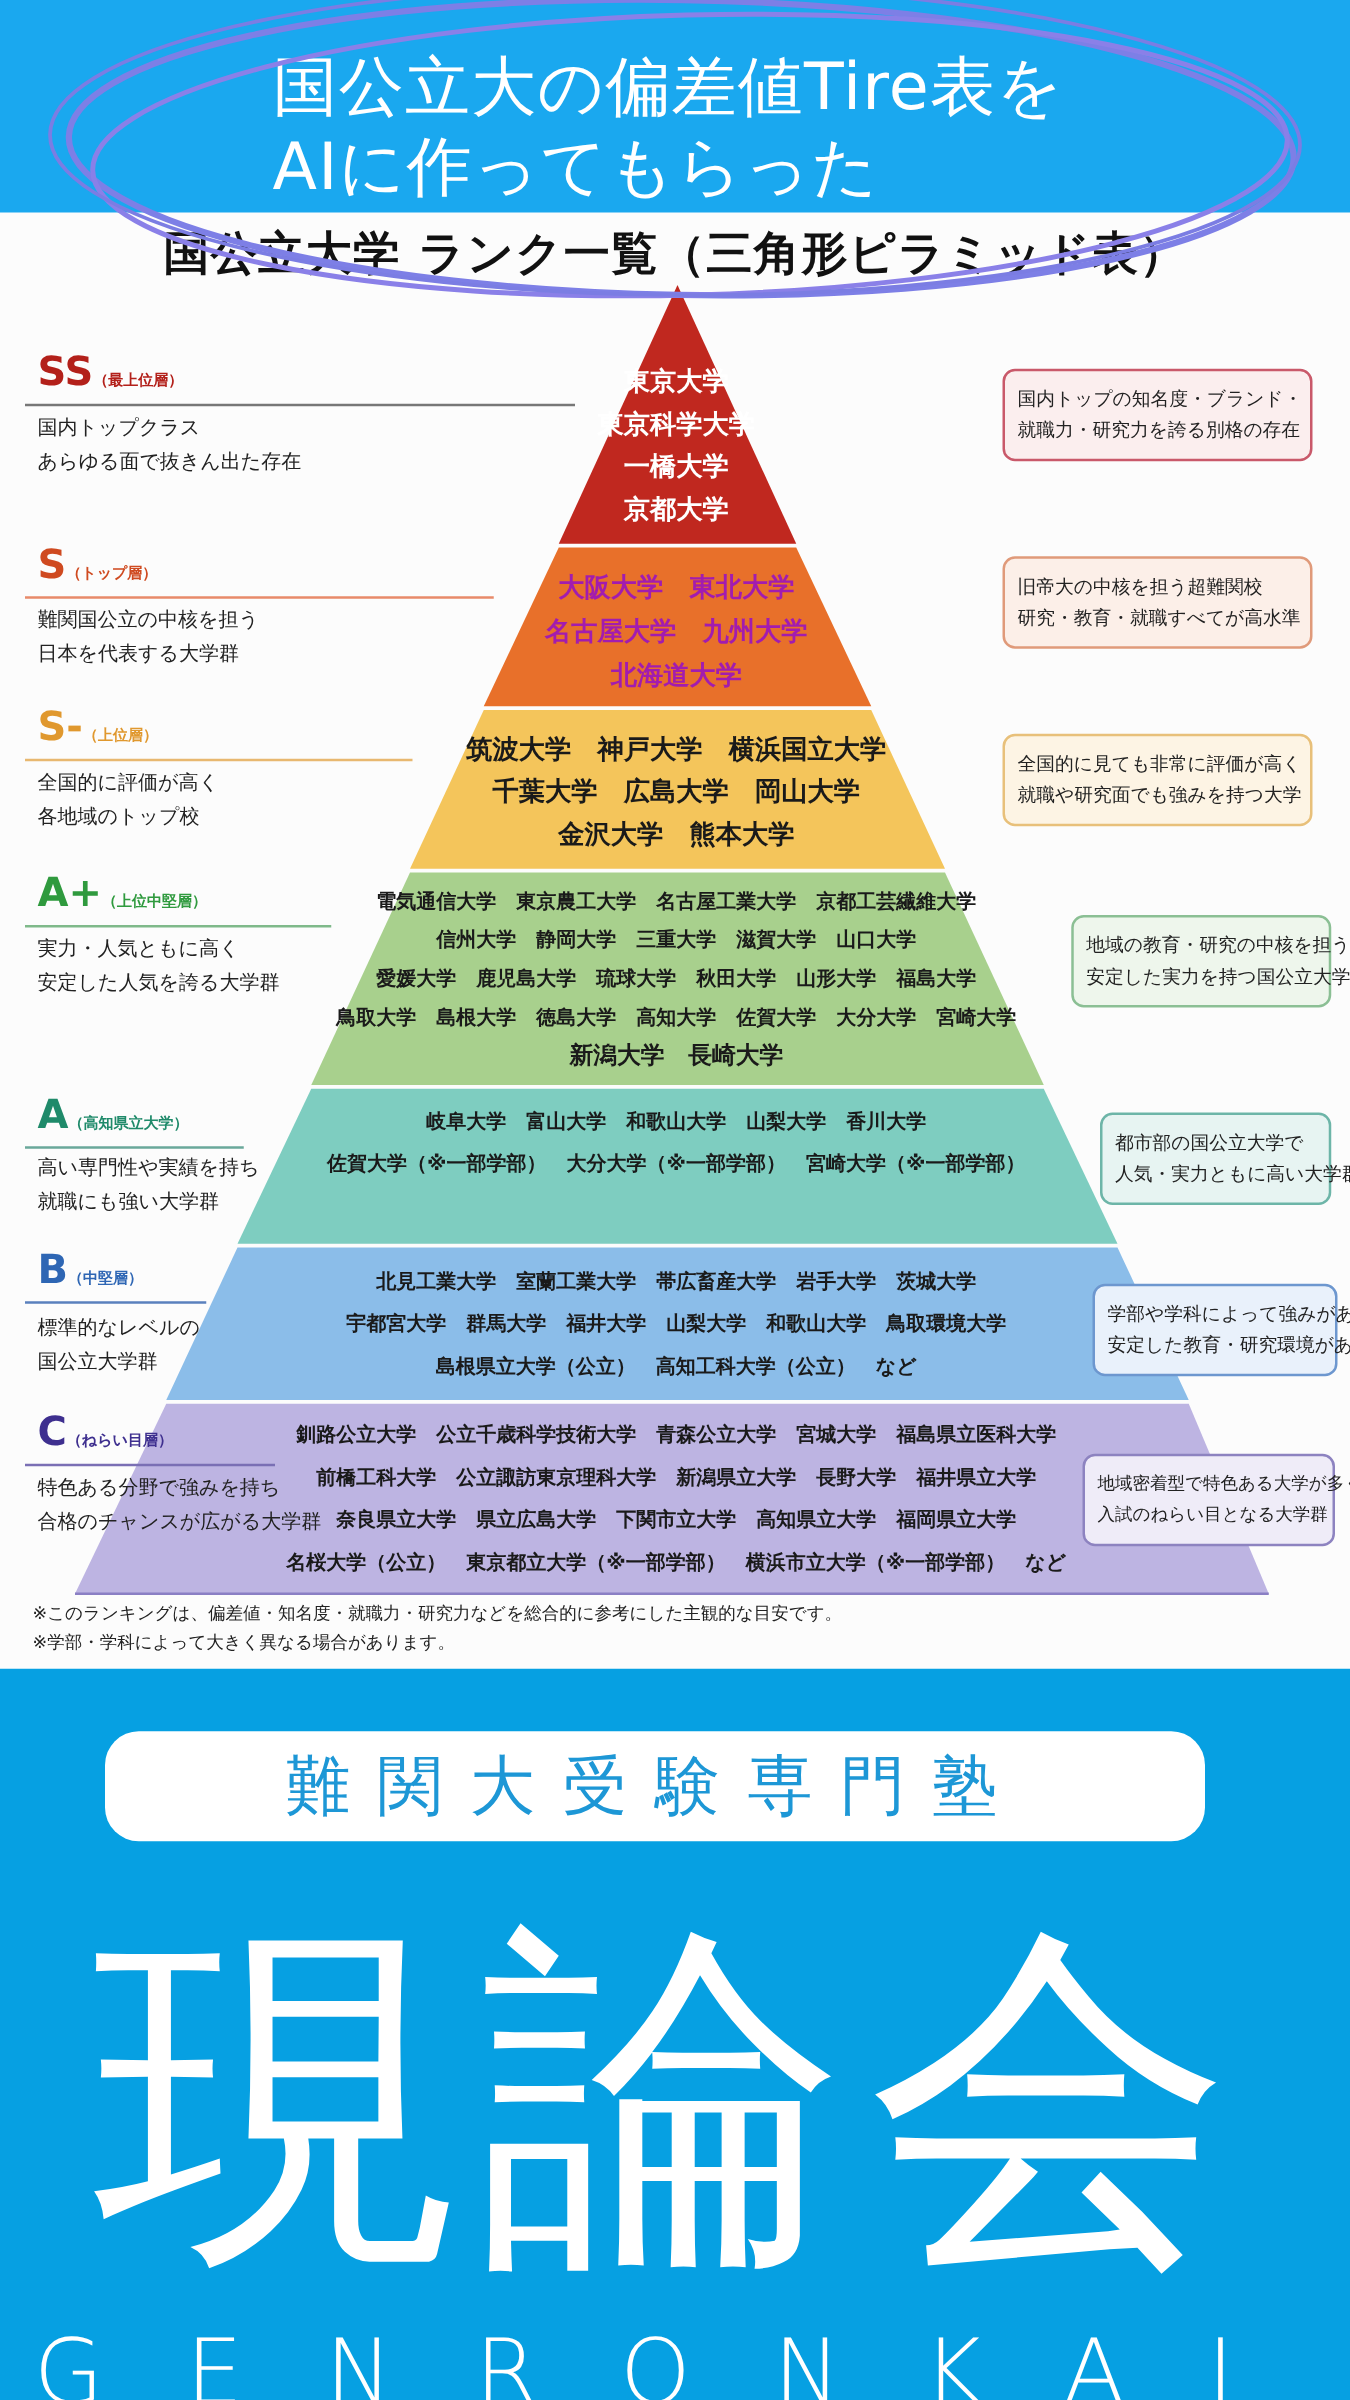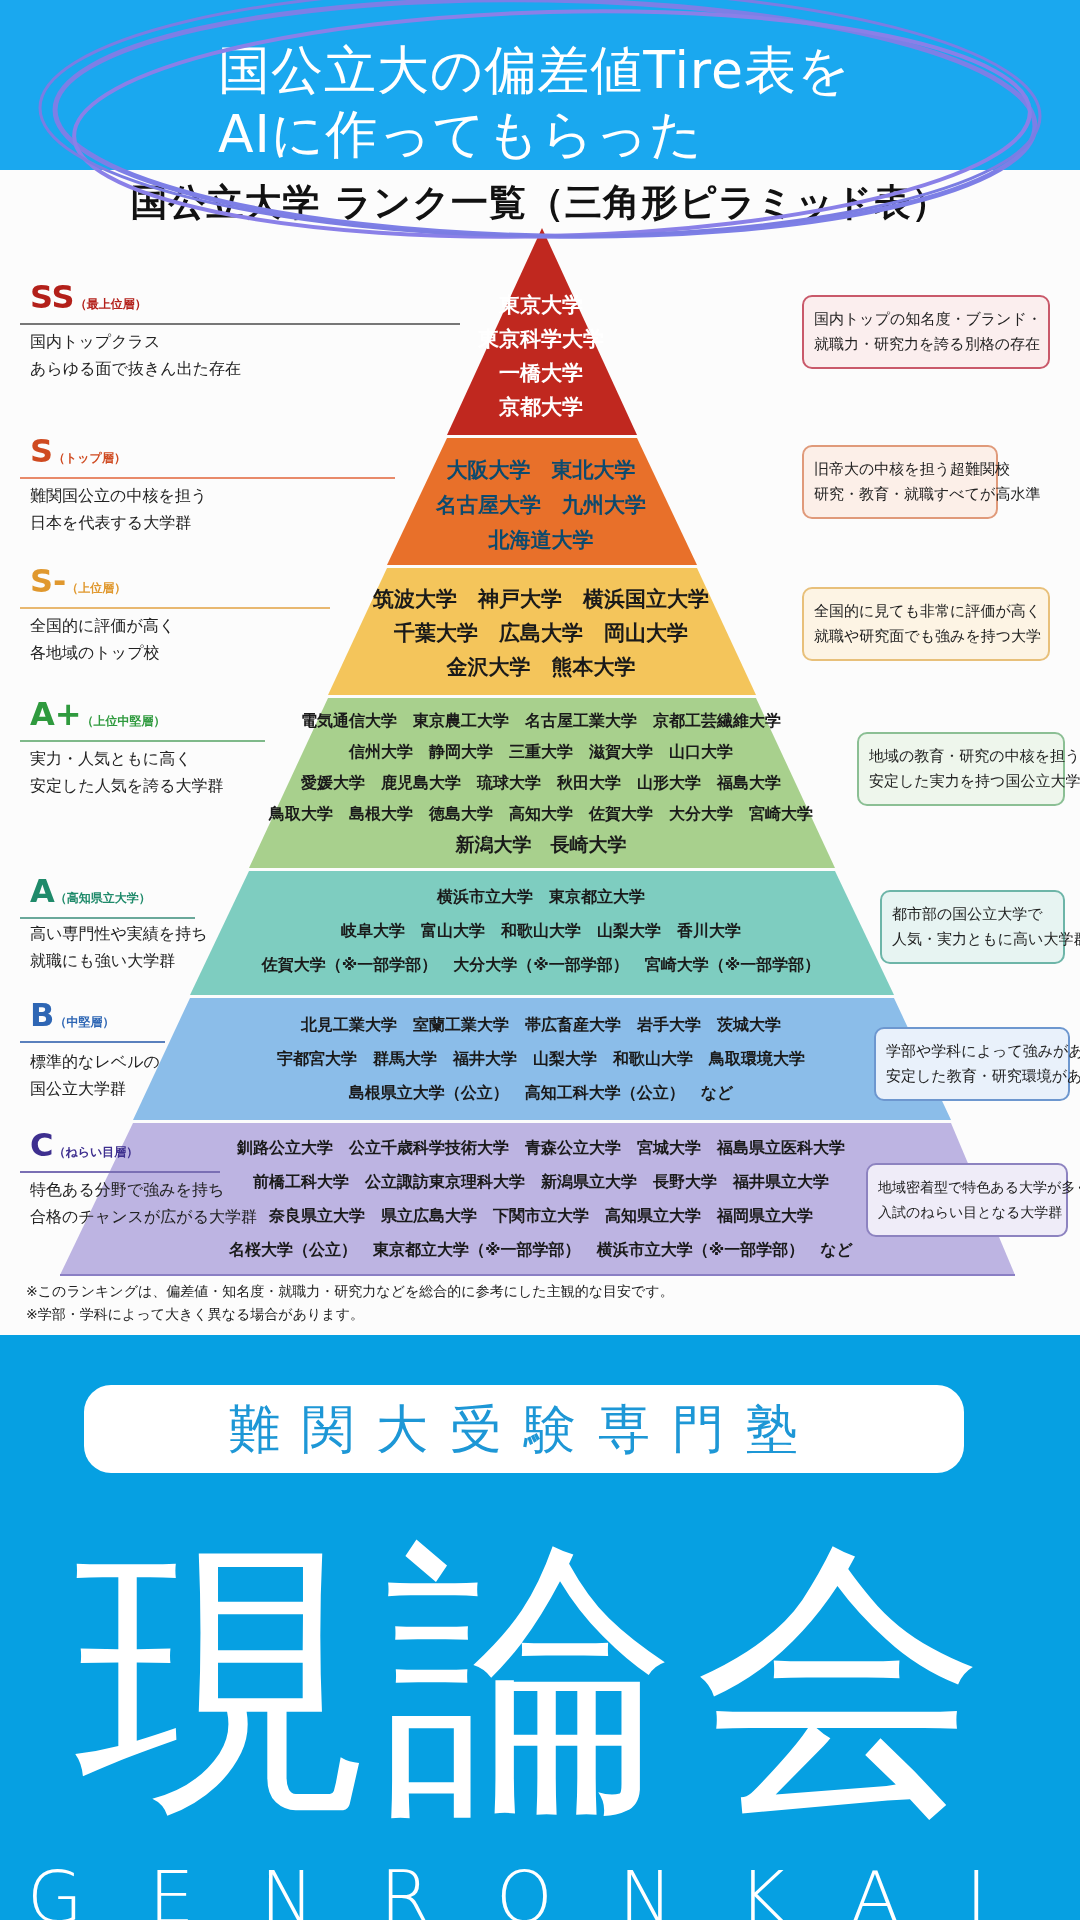--- a/index.html
+++ b/index.html
@@ -48,42 +48,41 @@
   <line x1="60" y1="1275" x2="1015" y2="1275" stroke="#8a7fc4" stroke-width="2"></line>
 </svg>
 
 <div class="tier-names" style="top:288px;color:#fff;font-size:21px;line-height:34px;">
   <div>東京大学</div>
   <div>東京科学大学</div>
   <div>一橋大学</div>
   <div>京都大学</div>
 </div>
 
-<div class="tier-names" style="top:453px;color:#0c4a6e;font-size:21px;line-height:35px;">
+<div class="tier-names" style="top:453px;color:#a21caf;font-size:21px;line-height:35px;">
   <div><span>大阪大学</span>　<span>東北大学</span></div>
   <div><span>名古屋大学</span>　<span>九州大学</span></div>
   <div><span>北海道大学</span></div>
 </div>
 
 <div class="tier-names" style="top:582px;color:#1a1a1a;font-size:21px;line-height:34px;">
   <div><span>筑波大学</span>　<span>神戸大学</span>　<span>横浜国立大学</span></div>
   <div><span>千葉大学</span>　<span>広島大学</span>　<span>岡山大学</span></div>
   <div><span>金沢大学</span>　<span>熊本大学</span></div>
 </div>
 
 <div class="tier-names" style="top:705px;color:#1a1a1a;font-size:16px;line-height:31px;">
   <div><span>電気通信大学</span>　<span>東京農工大学</span>　<span>名古屋工業大学</span>　<span>京都工芸繊維大学</span></div>
   <div><span>信州大学</span>　<span>静岡大学</span>　<span>三重大学</span>　<span>滋賀大学</span>　<span>山口大学</span></div>
   <div><span>愛媛大学</span>　<span>鹿児島大学</span>　<span>琉球大学</span>　<span>秋田大学</span>　<span>山形大学</span>　<span>福島大学</span></div>
   <div><span>鳥取大学</span>　<span>島根大学</span>　<span>徳島大学</span>　<span>高知大学</span>　<span>佐賀大学</span>　<span>大分大学</span>　<span>宮崎大学</span></div>
   <div style="font-size:19px;"><span>新潟大学</span>　<span>長崎大学</span></div>
 </div>
 
 <div class="tier-names" style="top:880px;color:#1a1a1a;font-size:16px;line-height:34px;">
-  <div><span>横浜市立大学</span>　<span>東京都立大学</span></div>
   <div><span>岐阜大学</span>　<span>富山大学</span>　<span>和歌山大学</span>　<span>山梨大学</span>　<span>香川大学</span></div>
   <div><span>佐賀大学（※一部学部）</span>　<span>大分大学（※一部学部）</span>　<span>宮崎大学（※一部学部）</span></div>
 </div>
 
 <div class="tier-names" style="top:1008px;color:#1a1a1a;font-size:16px;line-height:34px;">
   <div><span>北見工業大学</span>　<span>室蘭工業大学</span>　<span>帯広畜産大学</span>　<span>岩手大学</span>　<span>茨城大学</span></div>
   <div><span>宇都宮大学</span>　<span>群馬大学</span>　<span>福井大学</span>　<span>山梨大学</span>　<span>和歌山大学</span>　<span>鳥取環境大学</span></div>
   <div><span>島根県立大学（公立）</span>　<span>高知工科大学（公立）</span>　<span>など</span></div>
 </div>
 
@@ -141,21 +140,21 @@
   <div class="rule" style="top:45px;width:200px;background:#7a6fb4;"></div>
   <div style="height:12px;"></div>
   <div class="desc">特色ある分野で強みを持ち</div>
   <div class="desc">合格のチャンスが広がる大学群</div>
 </div>
 
 <div class="note-box" style="left:802px;top:295px;width:248px;border-color:#c9596a;background:#fbeeee;">
   <div>国内トップの知名度・ブランド・</div>
   <div>就職力・研究力を誇る別格の存在</div>
 </div>
-<div class="note-box" style="left:802px;top:445px;width:196px;border-color:#e09a7a;background:#fcefe8;">
+<div class="note-box" style="left:802px;top:445px;width:248px;border-color:#e09a7a;background:#fcefe8;">
   <div>旧帝大の中核を担う超難関校</div>
   <div>研究・教育・就職すべてが高水準</div>
 </div>
 <div class="note-box" style="left:802px;top:587px;width:248px;border-color:#e8c07a;background:#fdf4e4;">
   <div>全国的に見ても非常に評価が高く</div>
   <div>就職や研究面でも強みを持つ大学</div>
 </div>
 <div class="note-box" style="left:857px;top:732px;width:208px;border-color:#8bbf94;background:#eef6ec;">
   <div>地域の教育・研究の中核を担う</div>
   <div>安定した実力を持つ国公立大学</div>

